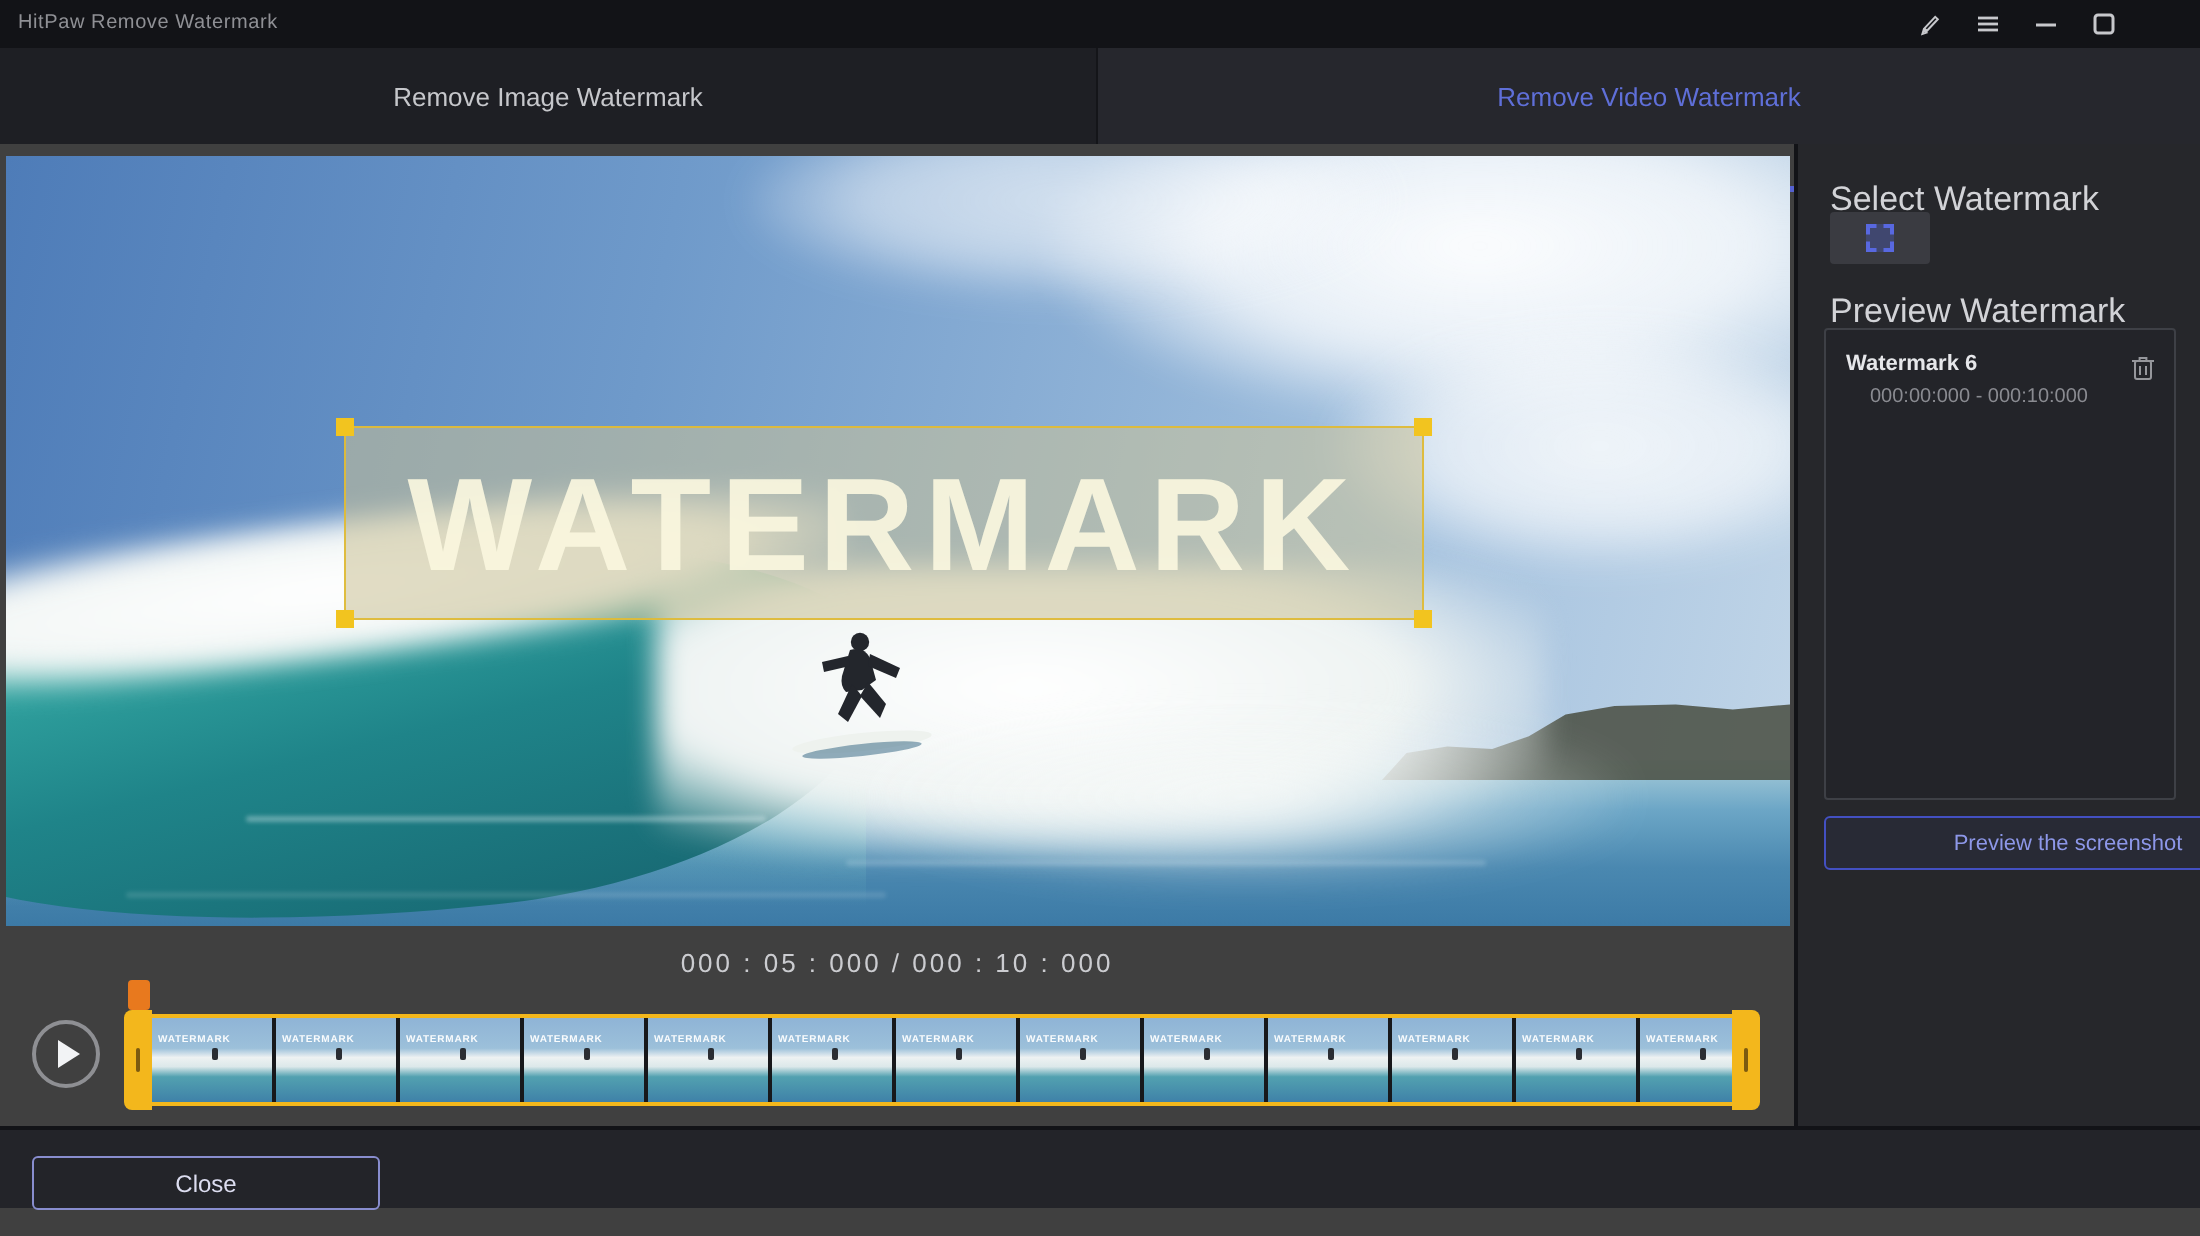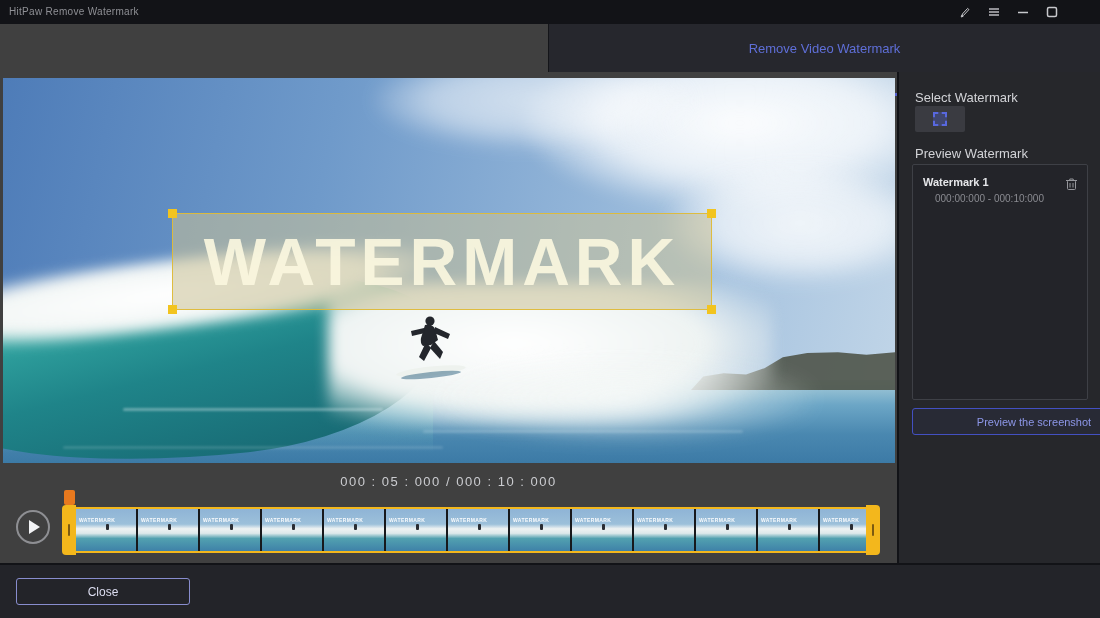--- a/index.html
+++ b/index.html
@@ -74,37 +74,37 @@
             border-top:2px solid #f3b71c; border-bottom:2px solid #f3b71c;
             display:flex; gap:2px; padding:0; overflow:hidden; }
   .thumb { flex:0 0 60px; height:42px; position:relative; overflow:hidden; cursor:pointer;
            background:linear-gradient(180deg,#8fb4d6 0%,#9cc0da 36%,#eef2f2 47%,#dce8ea 58%,#52a1b0 70%,#3f81a8 100%); }
   .twm { position:absolute; left:3px; top:8px; font-size:5px; font-weight:bold; color:rgba(255,255,255,.95); letter-spacing:.4px; }
   .tsurf { position:absolute; left:30px; top:15px; width:3px; height:6px; background:#2a2d33; border-radius:1px; }
   .playhead { position:absolute; left:64px; top:490px; width:11px; height:15px; background:#e8791e; border-radius:2px; cursor:grab; }
 
   
   .rpanel { position:absolute; left:897px; top:72px; width:203px; height:491px; background:#26272b; border-left:2px solid #121317; }
-  .rp-label { position:absolute; left:16px; font-size:13px; color:#d2d3d7; }
+  .rp-label { position:absolute; left:16px; font-size:17px; color:#d2d3d7; }
   .lbl-select { top:18px; } .lbl-selected { top:74px; }
   .select-wm-btn { position:absolute; left:16px; top:34px; width:50px; height:26px; background:#3a3b41; border-radius:2px;
                    display:flex; align-items:center; justify-content:center; cursor:pointer; }
   .marquee-icon { width:14px; height:14px; border:2px dashed #5868e0; background:rgba(80,100,220,.3); }
   .wm-listbox { position:absolute; left:13px; top:92px; width:176px; height:236px; background:#232429;
                 border:1px solid #3e4046; border-radius:2px; }
   .wm-item { position:relative; padding:11px 10px; cursor:pointer; }
   .wm-item-name { font-size:11px; font-weight:bold; color:#e6e7ea; }
   .wm-item-range { font-size:10px; color:#8a8b91; margin-top:5px;padding-left:12px; }
   .trash { position:absolute; right:9px; top:12px; cursor:pointer; }
   .preview-btn { position:absolute; left:13px; top:336px; width:208px; height:27px; background:rgba(70,86,204,.07);
                  border:1px solid #4350c2; border-radius:3px; color:#8d97e8; font-size:11px; cursor:pointer;
                  font-family:"Liberation Sans", sans-serif;padding-left:36px; }
 
   
-  .bottombar { position:absolute; left:0; top:563px; width:1100px; height:55px; background:#232429; border-top:2px solid #121317; }
+  .bottombar { position:absolute; left:0; top:563px; width:1100px; height:41px; background:#232429; border-top:2px solid #121317; }
   .close-btn { position:absolute; left:16px; top:13px; width:174px; height:27px; background:transparent;
                border:1px solid #888dce; border-radius:3px; color:#dcdDF0; font-size:12px; cursor:pointer;
                font-family:"Liberation Sans", sans-serif; }
   .export-btn { position:absolute; right:14px; top:13px; width:173px; height:27px; background:#5a60d6;
                 border:none; border-radius:3px; color:#ffffff; font-size:12px; cursor:pointer;
                 font-family:"Liberation Sans", sans-serif; }
 </style>
 </head>
 <body>
 
@@ -134,20 +134,23 @@
       </span>
       <span class="wicon">
         <svg width="12" height="12" viewBox="0 0 12 12">
             <rect x="1.5" y="1.5" width="9" height="9" rx="1.5" fill="none" stroke="#c7c8cc" stroke-width="1.5"></rect>
           </svg>
       </span>
     </div>
   </div>
 
   <div class="tabbar">
+    <div class="tab tab-image">
+      <span>Remove Image Watermark</span>
+    </div>
     <div class="tab tab-video">
       <span>Remove Video Watermark</span>
     </div>
     <div class="tab-underline"></div>
   </div>
 
   <div class="video">
     <div class="cloud cloud1"></div>
     <div class="cloud cloud3"></div>
     <div class="ocean"></div>
@@ -255,21 +258,21 @@
   <div class="playhead"></div>
 
   <div class="rpanel">
     <span class="rp-label lbl-select">Select Watermark</span>
     <div class="select-wm-btn">
       <span class="marquee-icon"></span>
     </div>
     <span class="rp-label lbl-selected">Preview Watermark</span>
     <div class="wm-listbox">
       <div class="wm-item">
-        <div class="wm-item-name">Watermark 1</div>
+        <div class="wm-item-name">Watermark 6</div>
         <div class="wm-item-range">000:00:000 - 000:10:000</div>
         <span class="trash">
           <svg width="13" height="14" viewBox="0 0 13 14">
               <g fill="none" stroke="#96979c" stroke-width="1">
                 <rect x="2.5" y="3.5" width="8" height="9" rx="1"></rect>
                 <line x1="1" y1="3.5" x2="12" y2="3.5"></line>
                 <path d="M4.8 3.5 v-1.5 h3.4 v1.5"></path>
                 <line x1="5" y1="6" x2="5" y2="10.5"></line>
                 <line x1="8" y1="6" x2="8" y2="10.5"></line>
               </g>

